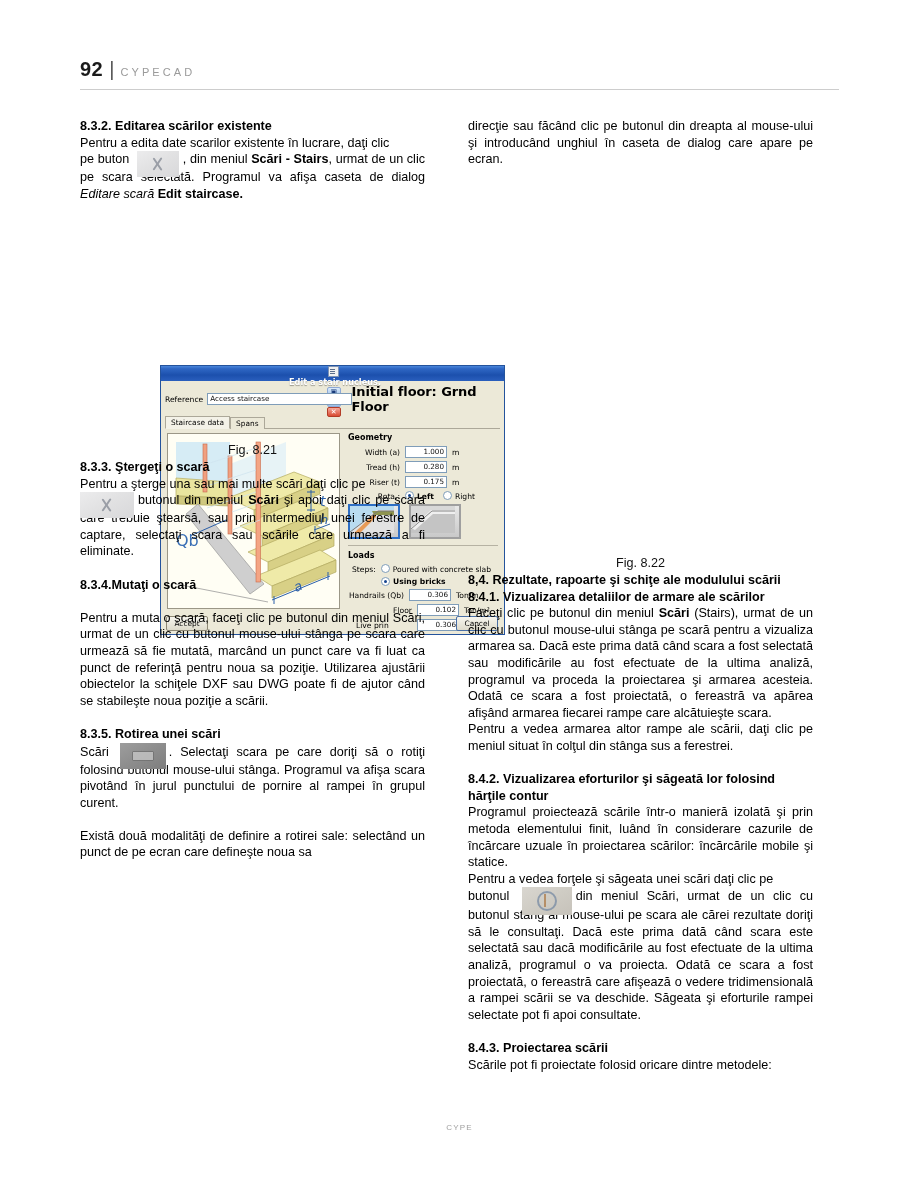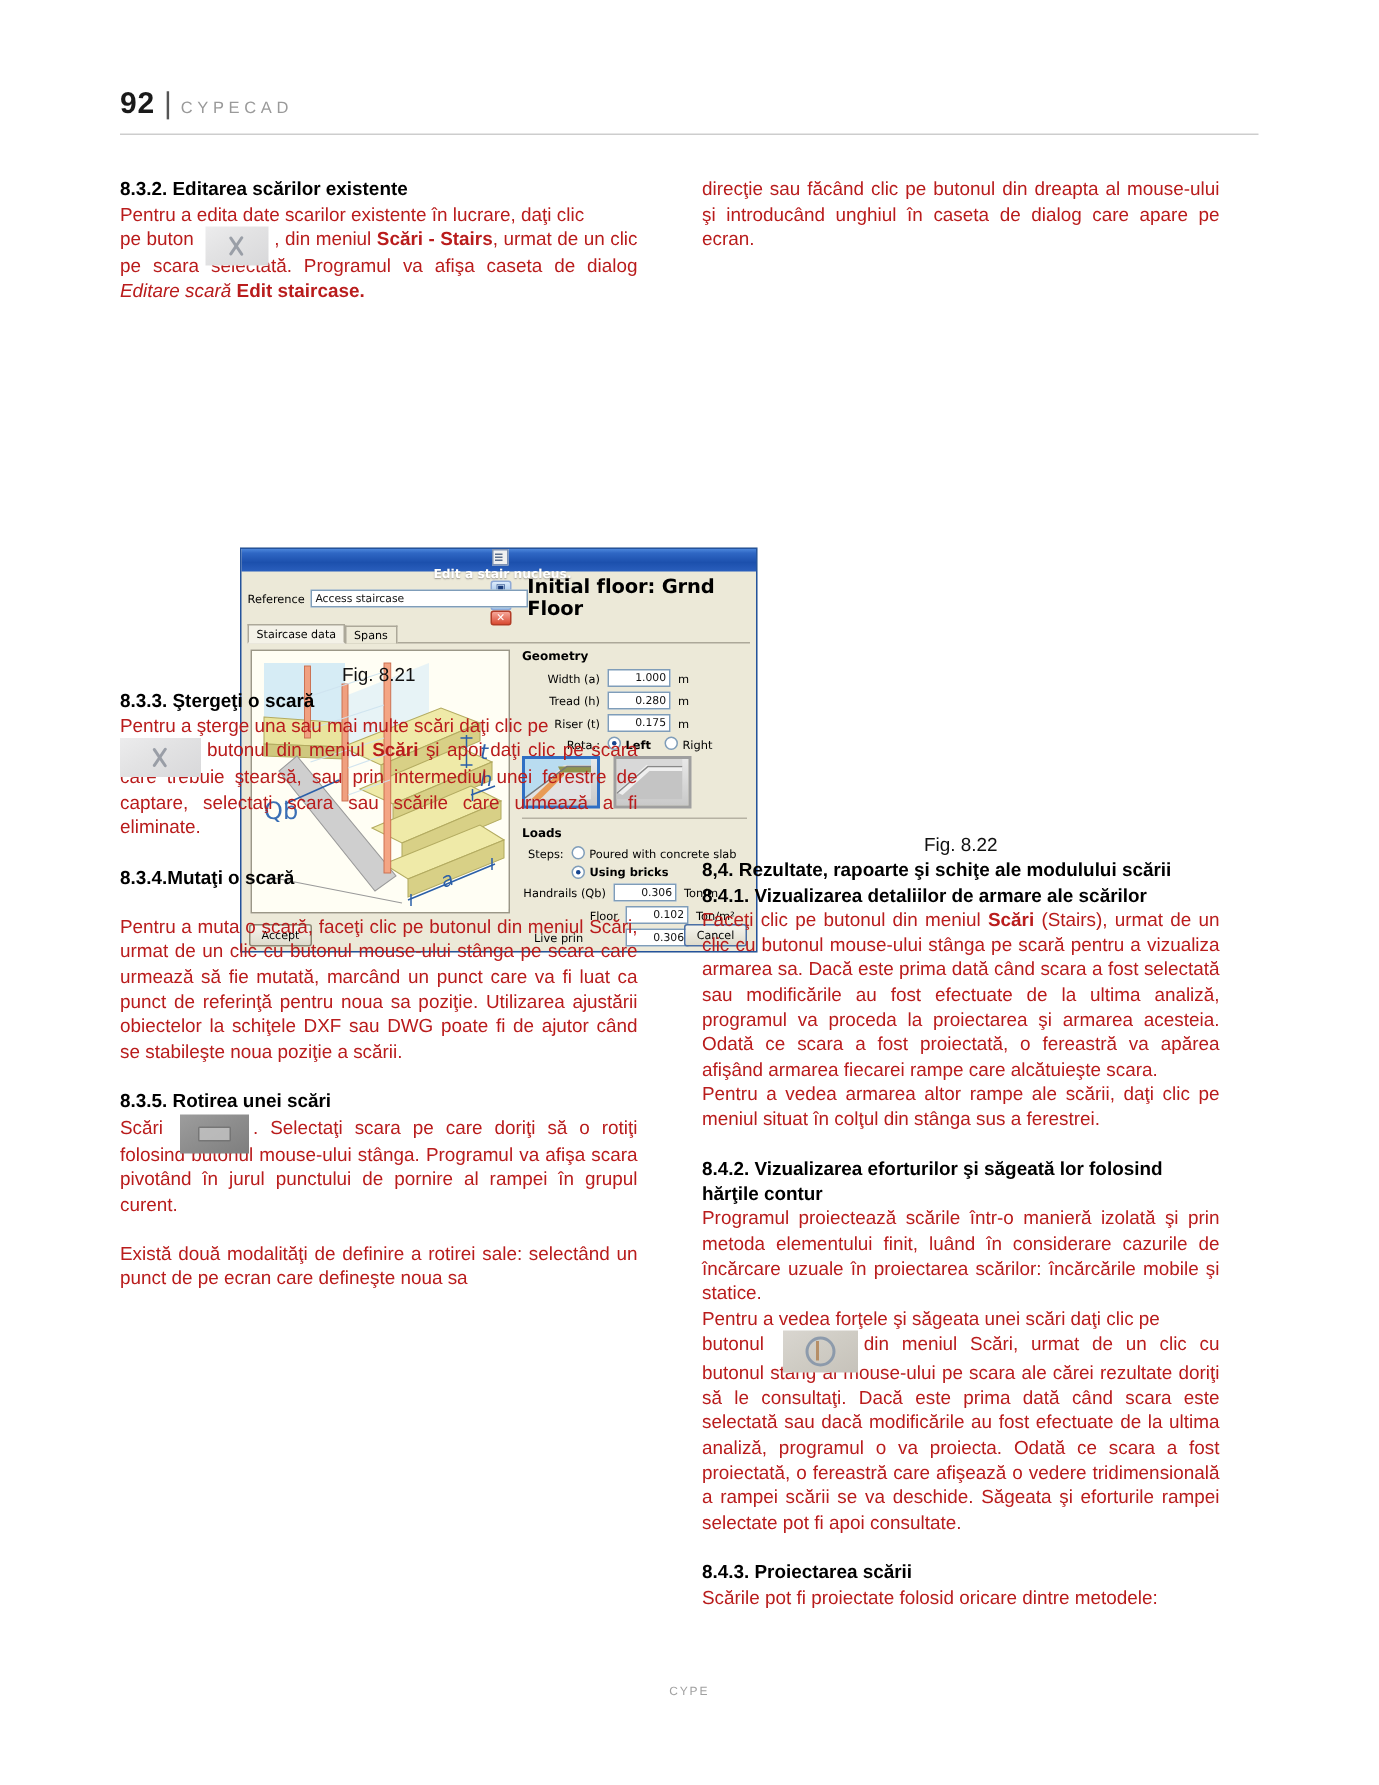--- a/index.html
+++ b/index.html
@@ -12,21 +12,21 @@
   .hdr-num{font-size:20px;font-weight:bold;color:#1a1a1a;letter-spacing:.5px;}
   .hdr-bar{font-size:20px;color:#555;margin:0 6px;font-weight:400;}
   .hdr-brand{font-size:11px;color:#9a9a9a;letter-spacing:3.1px;font-weight:500;}
   .hdr-rule{position:absolute;left:0;top:31px;width:759px;height:1px;background:#cdcdcd;}
 
   
   .col{position:absolute;top:118px;width:345px;}
   .col-l{left:80px;}
   .col-r{left:468px;}
 
-  p.t{margin:0;font-size:12.6px;line-height:16.6px;color:#b91c1c;text-align:justify;
+  p.t{margin:0;font-size:12.6px;line-height:16.6px;color:#000000;text-align:justify;
       text-justify:inter-word;hyphens:none;}
   h4.s{margin:0;font-size:12.6px;line-height:16.6px;font-weight:bold;color:#000;text-align:left;}
   .gap{height:16.6px;}
   b{font-weight:bold;}
   i{font-style:italic;}
 
   
   .chip{display:inline-block;vertical-align:middle;position:relative;overflow:hidden;
         background:linear-gradient(150deg,#ececed 0%,#e2e2e3 45%,#d8d8da 100%);}
   .chip.c1{width:42px;height:26px;margin:0 4px -8px 4px;}

